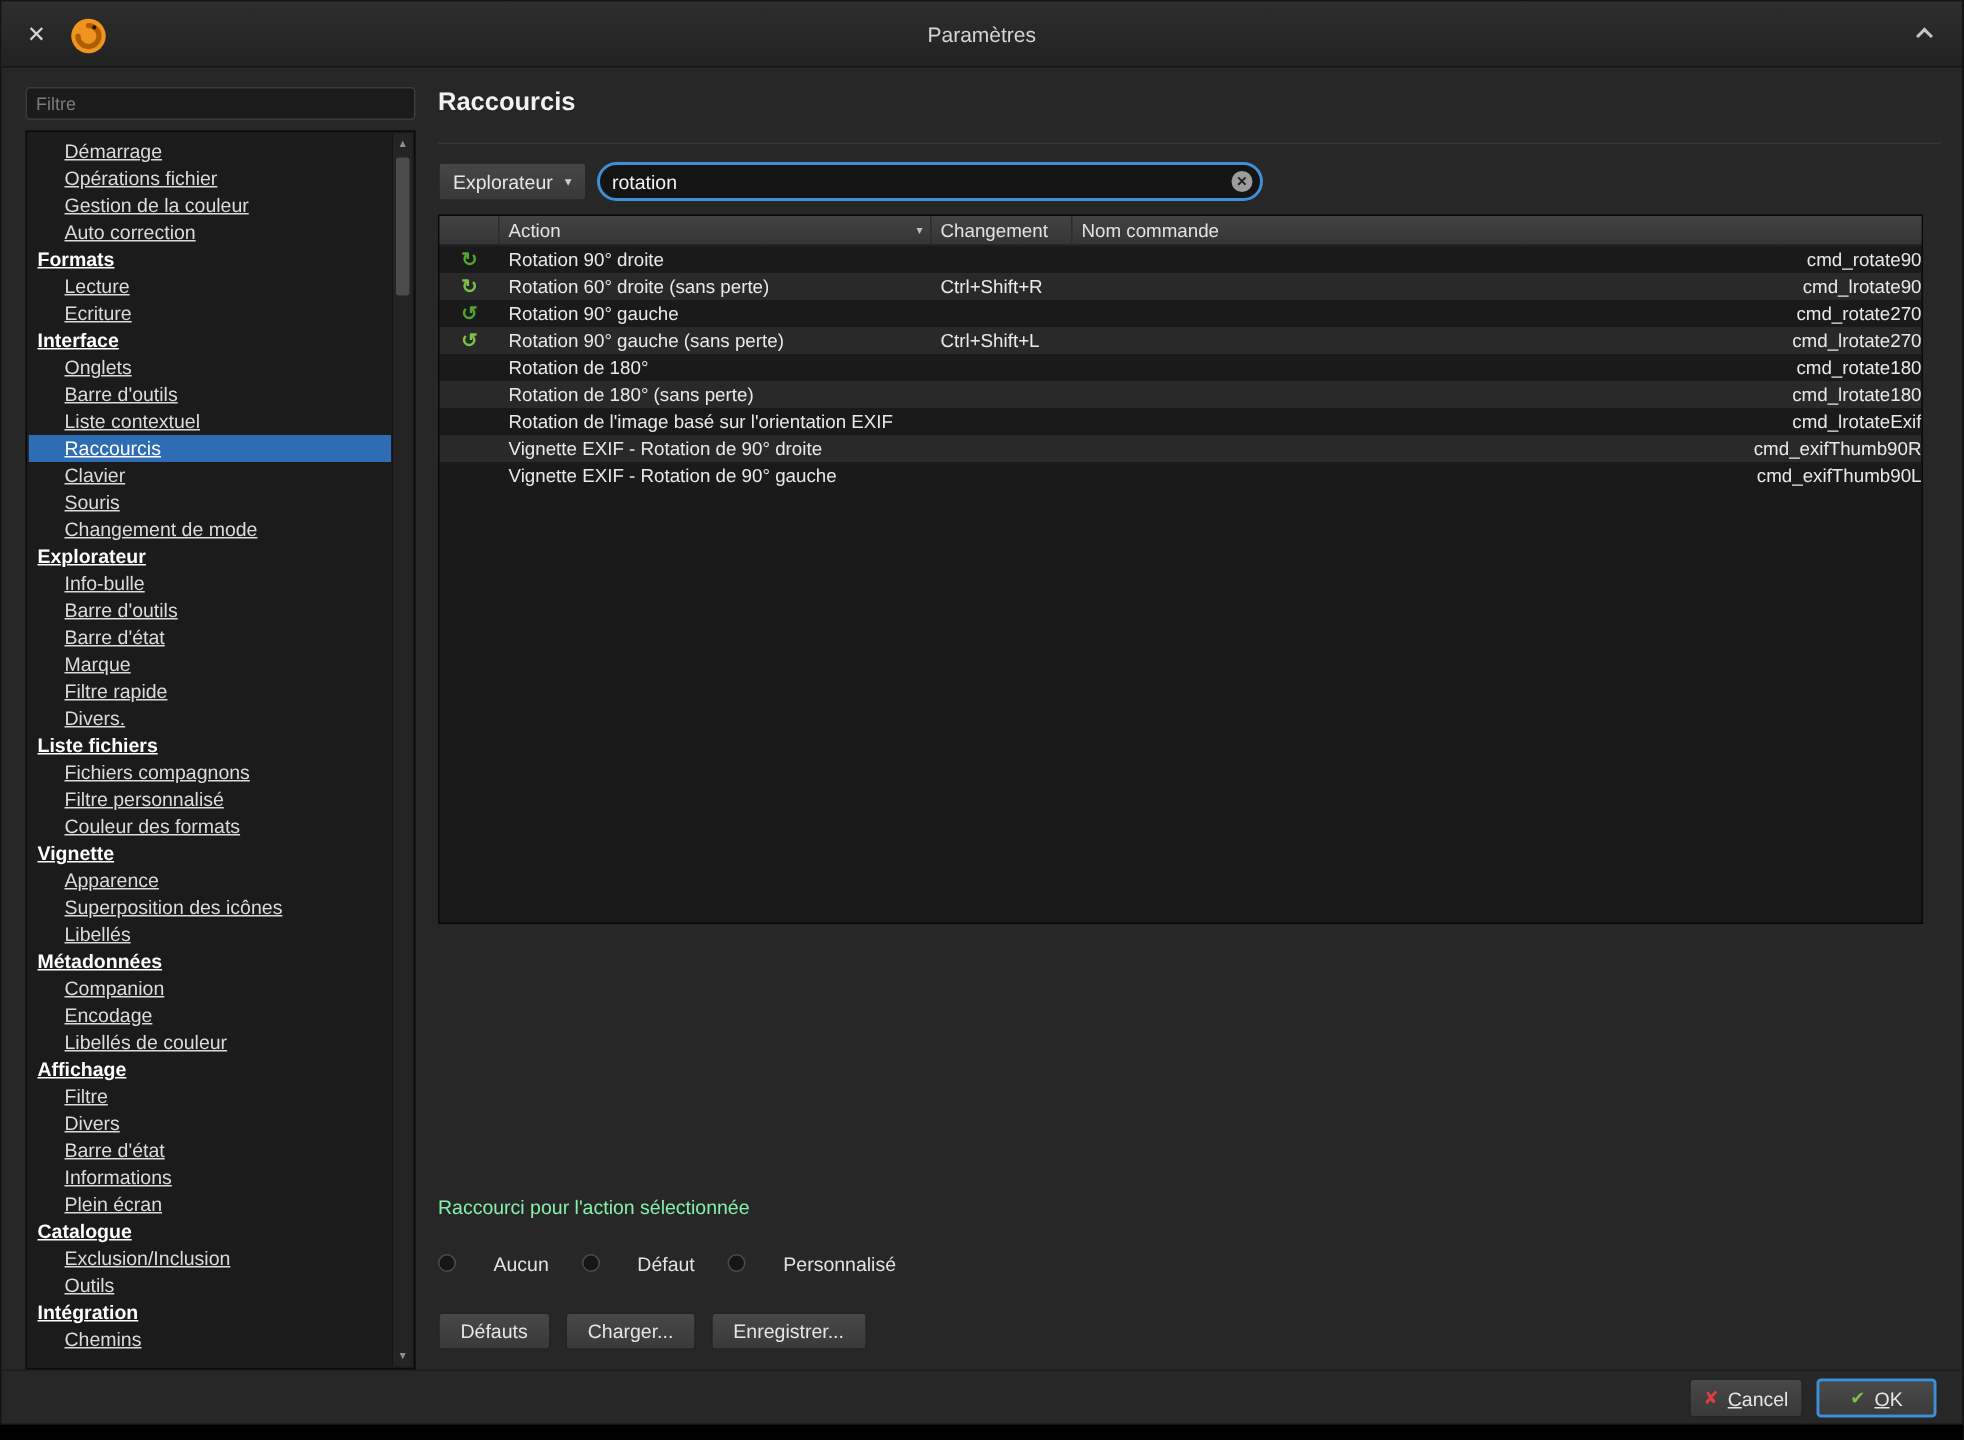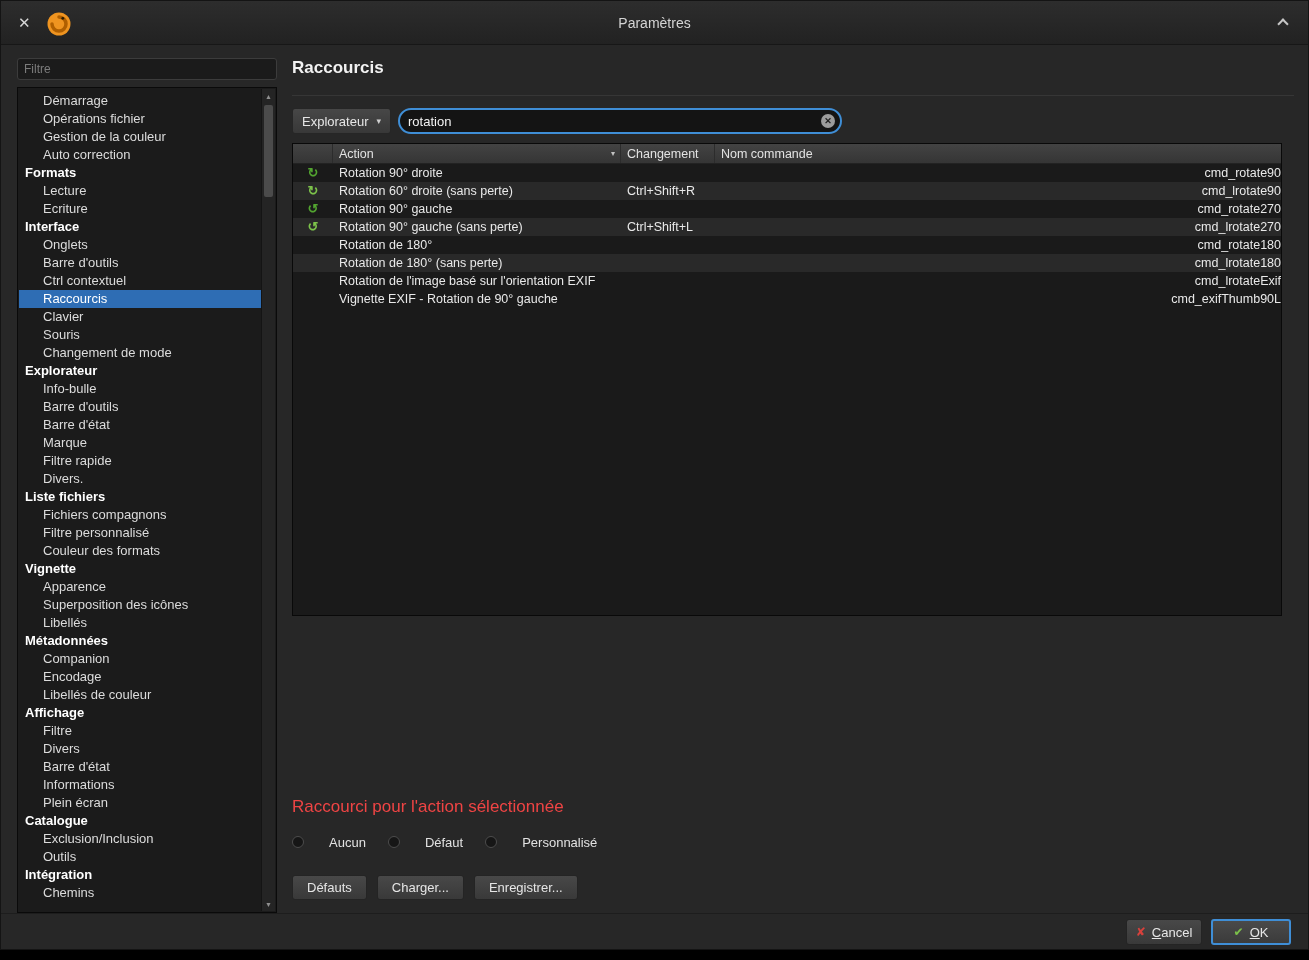--- a/index.html
+++ b/index.html
@@ -18,21 +18,21 @@
   .chev { display:block; width:8px; height:8px; border-left:2px solid #c6c6c6; border-top:2px solid #c6c6c6;
     transform:rotate(45deg); margin:4px auto 0; }
 
   
   .sidebar { position:absolute; left:16px; top:57px; width:260px; height:855px; }
   .filter-input { width:260px; height:22px; background:#1b1b1b; border:1px solid #3c3c3c; border-radius:3px;
     color:#e0e0e0; font:12px "Liberation Sans",sans-serif; padding:0 6px; outline:none; }
   .filter-input::placeholder { color:#7b7b7b; }
   .tree { position:absolute; top:29px; left:0; width:260px; bottom:0; background:#1b1b1b; border:1px solid #0a0a0a; }
   .tree-items { position:absolute; top:1px; left:1px; right:15px; bottom:1px; overflow:hidden; padding-top:3px; }
-  .tree-item { height:18px; line-height:18px; font-size:13px; color:#dcdcdc; padding-left:24px; white-space:nowrap; cursor:default; }
+  .tree-item { height:18px; line-height:18px; font-size:13px; color:#dcdcdc; padding-left:24px; white-space:nowrap; cursor:default;text-decoration:underline; }
   .tree-item.header { font-weight:bold; color:#ffffff; padding-left:6px; }
   .tree-item.selected { background:var(--selection-blue,#2e6db4); color:#fff; }
   .tree-scrollbar { position:absolute; top:1px; right:1px; bottom:1px; width:14px; background:#242424; border-left:1px solid #141414; }
   .sb-arrow { position:absolute; left:0; width:13px; height:14px; color:#8f8f8f; font-size:7px; line-height:15px; text-align:center; }
   .sb-up { top:0; } .sb-down { bottom:0; }
   .sb-thumb { position:absolute; left:2px; right:2px; top:16px; height:92px; background:#4b4b4b; border-radius:2px; }
 
   
   .main-title { position:absolute; left:291px; top:57px; font-size:17px; font-weight:bold; color:#f2f2f2; }
   .main-sep { position:absolute; left:291px; width:1002px; top:94px; height:1px; background:#363636; }
@@ -63,21 +63,21 @@
   .trow.alt { background:#292929; }
   .cell { overflow:hidden; white-space:nowrap; }
   .c-icon { width:40px; text-align:center; }
   .c-icon.rot { color:var(--icon-green,#52a430); font-weight:bold; font-size:13px; }
   .c-icon.rot.lossless { color:var(--icon-green-light,#7cc24a); }
   .c-action { width:288px; padding-left:6px; }
   .c-shortcut { width:94px; padding-left:6px; }
   .c-command { flex:1; padding-left:6px;text-align:right; }
 
   
-  .shortcut-label { position:absolute; left:291px; top:796px; font-size:17px; color:#ef4444; }
+  .shortcut-label { position:absolute; left:291px; top:796px; font-size:13px; color:#86efac; }
   .radio-row { position:absolute; left:291px; top:828px; height:26px; display:flex; align-items:center; }
   .radio { display:flex; align-items:center; gap:25px; margin-right:22px; font-size:13px; color:#e2e2e2; cursor:default;justify-content:space-between; }
   .radio-circle { width:12px; height:12px; border-radius:50%; background:#161616; border:1px solid #4c4c4c; }
   .shortcut-input { width:354px; height:24px; background:#1c1c1c; border:1px solid #101010; border-radius:2px;
     color:#eee; font:13px "Liberation Sans",sans-serif; padding:0 8px; margin-left:12px; outline:none; }
   .shortcut-input::placeholder { color:#6f6f6f; }
 
   
   .btn { height:25px; background:linear-gradient(#484848,#393939); border:1px solid #242424; border-radius:3px;
     color:#e6e6e6; font:13px "Liberation Sans",sans-serif; padding:0 14px; cursor:default; }
@@ -118,21 +118,21 @@
           <div class="tree-item child">Démarrage</div>
           <div class="tree-item child">Opérations fichier</div>
           <div class="tree-item child">Gestion de la couleur</div>
           <div class="tree-item child">Auto correction</div>
           <div class="tree-item header">Formats</div>
           <div class="tree-item child">Lecture</div>
           <div class="tree-item child">Ecriture</div>
           <div class="tree-item header">Interface</div>
           <div class="tree-item child">Onglets</div>
           <div class="tree-item child">Barre d'outils</div>
-          <div class="tree-item child">Ctrl contextuel</div>
+          <div class="tree-item child">Liste contextuel</div>
           <div class="tree-item child selected">Raccourcis</div>
           <div class="tree-item child">Clavier</div>
           <div class="tree-item child">Souris</div>
           <div class="tree-item child">Changement de mode</div>
           <div class="tree-item header">Explorateur</div>
           <div class="tree-item child">Info-bulle</div>
           <div class="tree-item child">Barre d'outils</div>
           <div class="tree-item child">Barre d'état</div>
           <div class="tree-item child">Marque</div>
           <div class="tree-item child">Filtre rapide</div>
@@ -233,20 +233,26 @@
           <div class="cell c-action">Rotation de 180° (sans perte)</div>
           <div class="cell c-shortcut"></div>
           <div class="cell c-command">cmd_lrotate180</div>
         </div>
         <div class="trow">
           <div class="cell c-icon"></div>
           <div class="cell c-action">Rotation de l'image basé sur l'orientation EXIF</div>
           <div class="cell c-shortcut"></div>
           <div class="cell c-command">cmd_lrotateExif</div>
         </div>
+        <div class="trow alt">
+          <div class="cell c-icon"></div>
+          <div class="cell c-action">Vignette EXIF - Rotation de 90° droite</div>
+          <div class="cell c-shortcut"></div>
+          <div class="cell c-command">cmd_exifThumb90R</div>
+        </div>
         <div class="trow">
           <div class="cell c-icon"></div>
           <div class="cell c-action">Vignette EXIF - Rotation de 90° gauche</div>
           <div class="cell c-shortcut"></div>
           <div class="cell c-command">cmd_exifThumb90L</div>
         </div>
       </div>
   </div>
 
   <div class="shortcut-label">Raccourci pour l'action sélectionnée</div>

